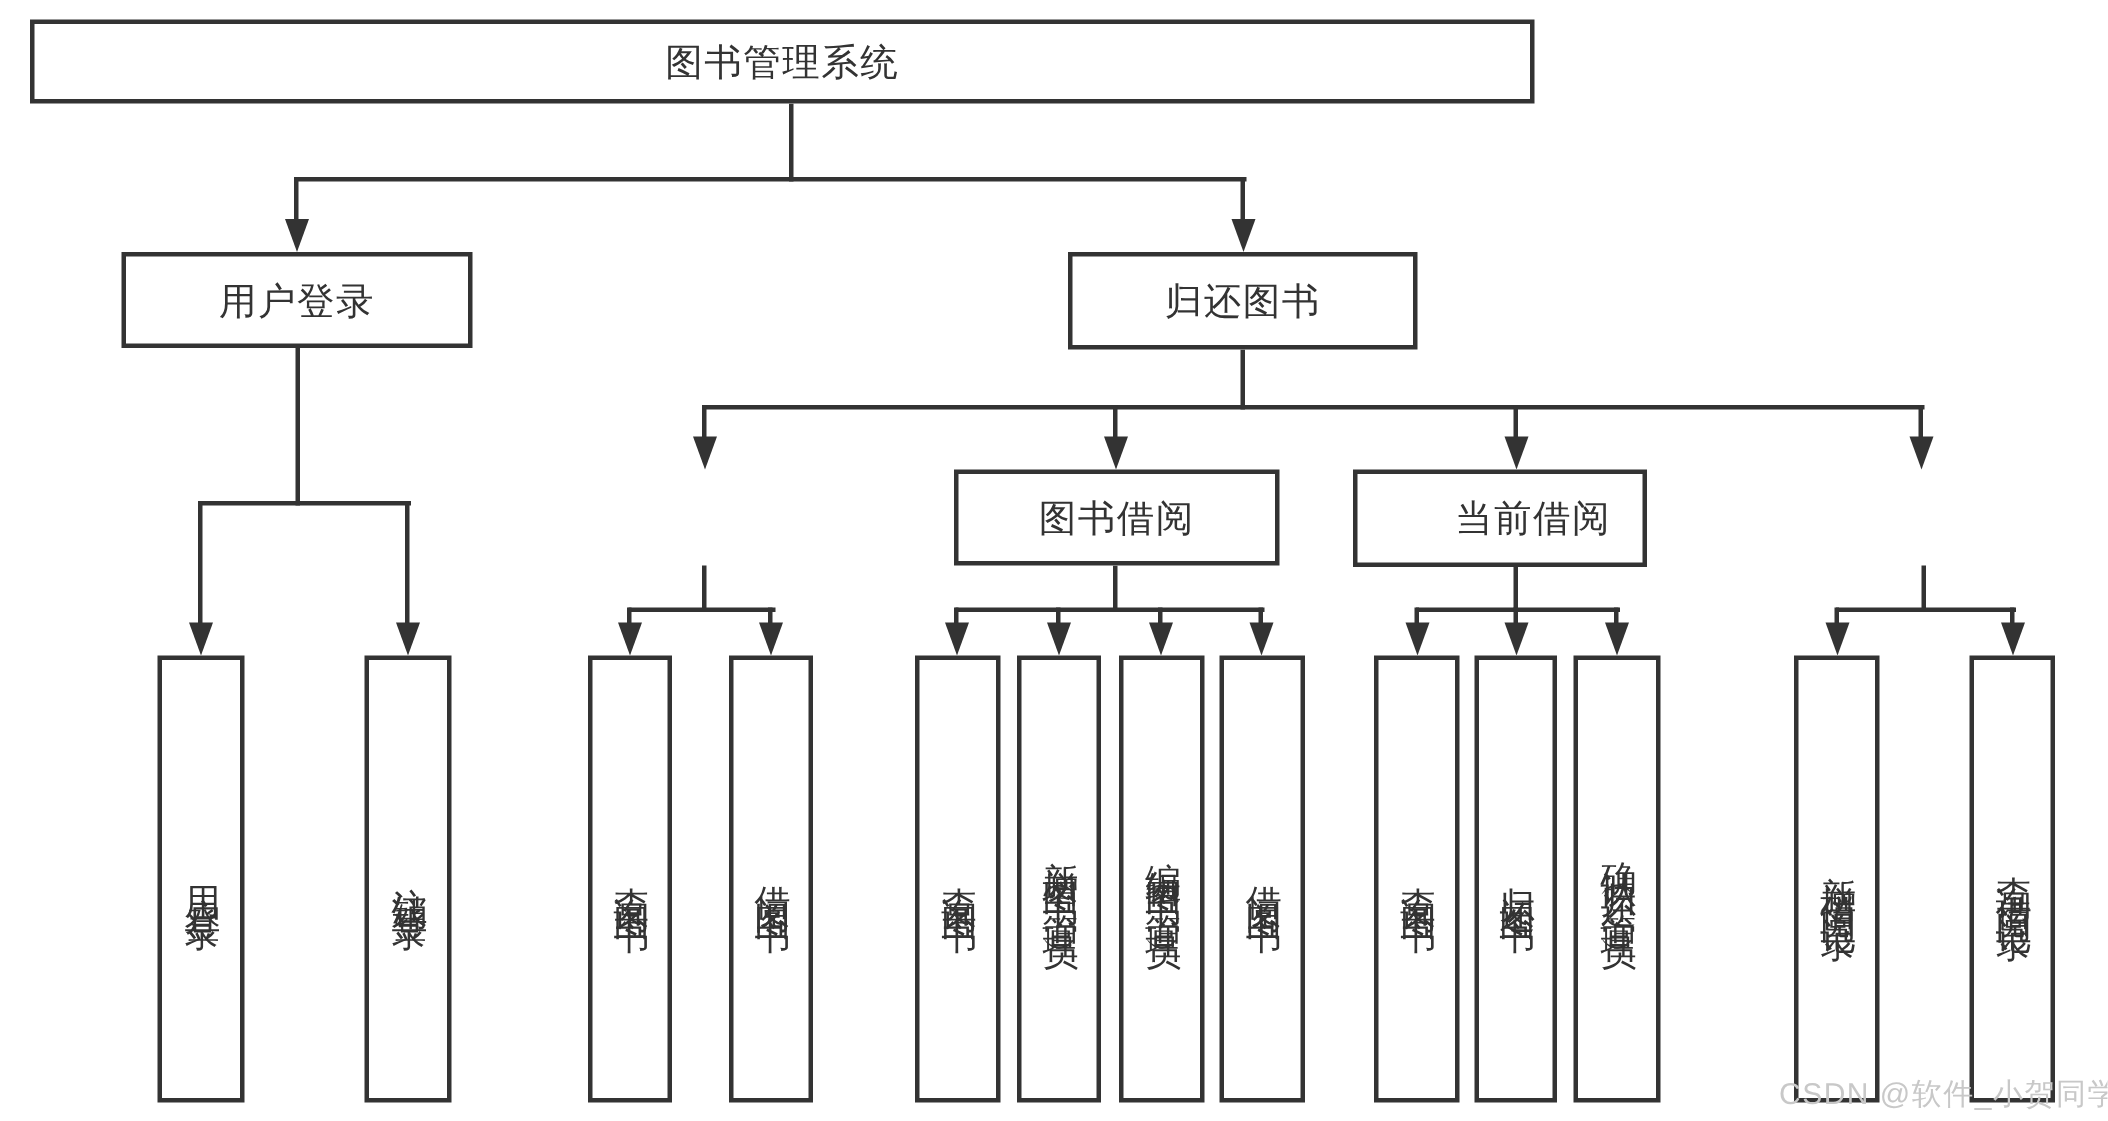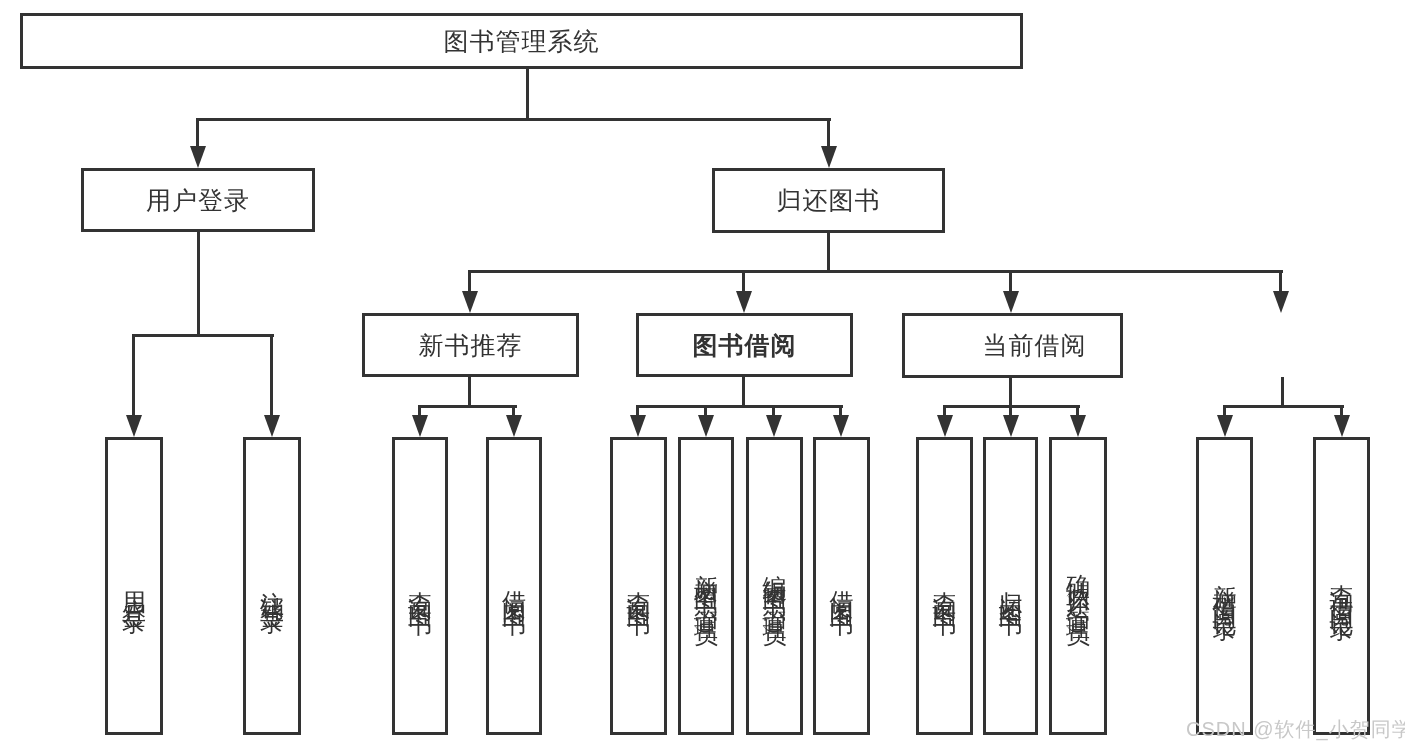--- a/index.html
+++ b/index.html
@@ -105,27 +105,24 @@
     <span>图书管理系统</span>
   </div>
 
   <div class="box hbox" style="left:81px;top:168px;width:234px;height:64px;">
     <span>用户登录</span>
   </div>
   <div class="box hbox" style="left:712px;top:168px;width:233px;height:65px;">
     <span>归还图书</span>
   </div>
 
-  <div class="box hbox" style="left:362px;top:313px;width:217px;height:64px;">
-    <span>新书推荐</span>
-  </div>
-  <div class="box hbox" style="left:636px;top:313px;width:217px;height:64px;font-weight:bold;">
+  <div class="box hbox" style="left:636px;top:313px;width:217px;height:64px;">
     <span>图书借阅</span>
   </div>
-  <div class="box hbox" style="left:902px;top:313px;width:221px;height:65px;padding-left:44px;">
+  <div class="box hbox" style="left:902px;top:313px;width:196px;height:65px;padding-left:44px;">
     <span>当前借阅</span>
   </div>
 
   <div class="box vbox" style="left:105px;top:437px;width:58px;height:298px;">
     <span class="vtext">用户登录</span>
   </div>
   <div class="box vbox" style="left:243px;top:437px;width:58px;height:298px;">
     <span class="vtext">注销登录</span>
   </div>
 

